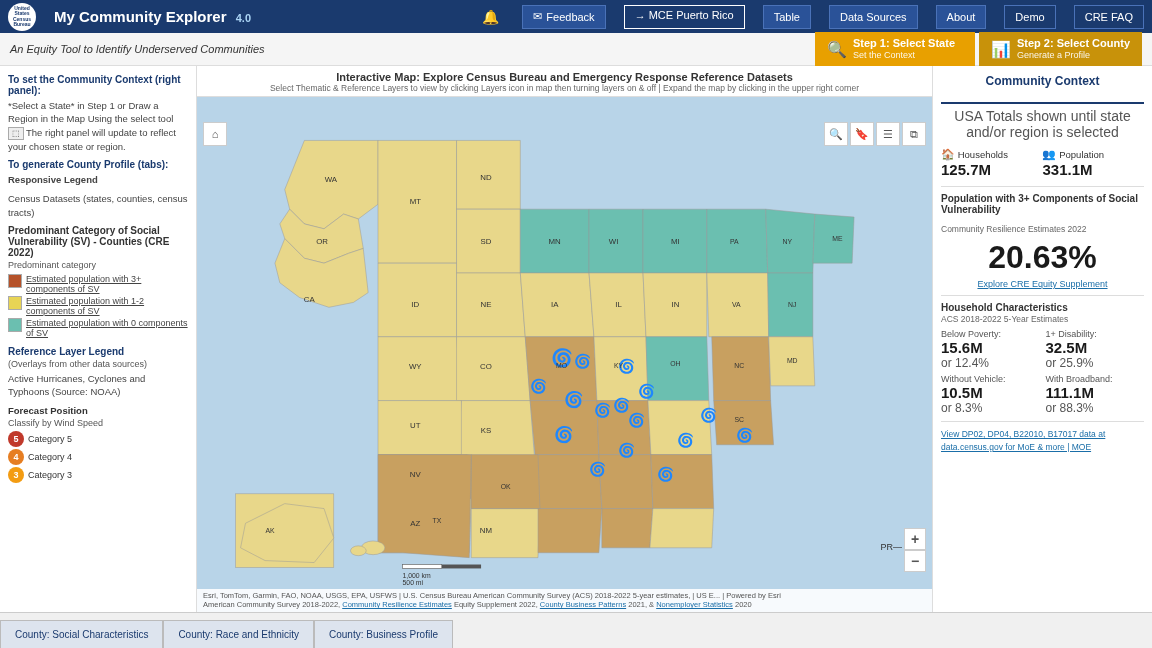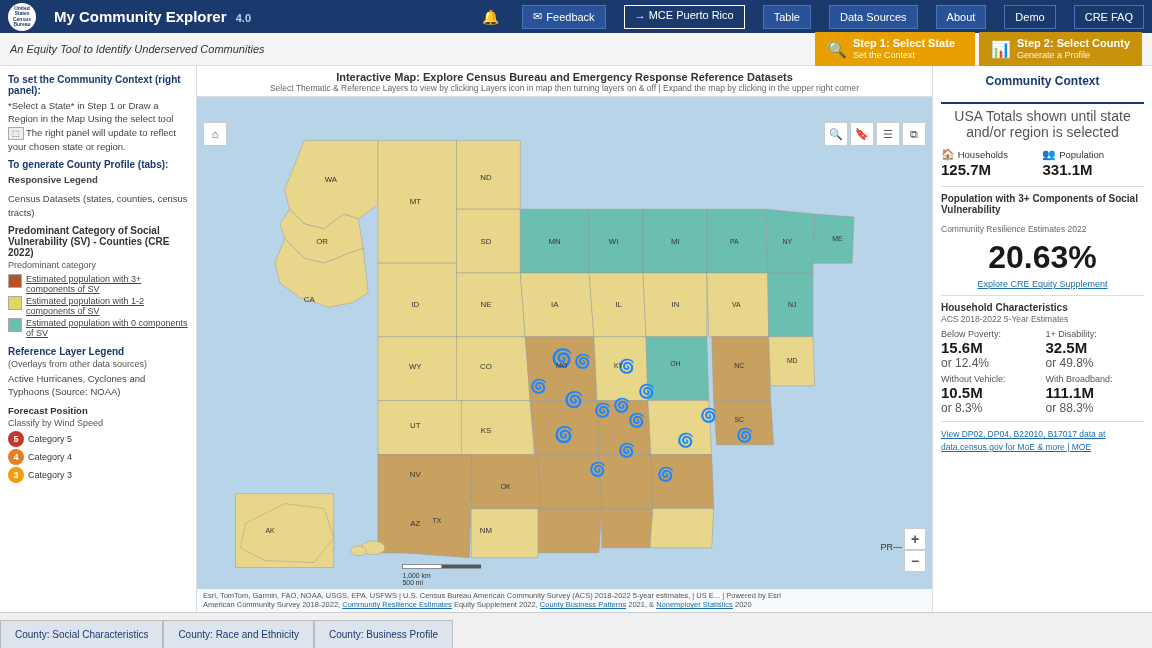--- a/index.html
+++ b/index.html
@@ -751,21 +751,21 @@
 
     <div class="hh-grid">
       <div class="hh-item">
         <div class="hh-label">Below Poverty:</div>
         <div class="hh-value">15.6M</div>
         <div class="hh-sub">or 12.4%</div>
       </div>
       <div class="hh-item">
         <div class="hh-label">1+ Disability:</div>
         <div class="hh-value">32.5M</div>
-        <div class="hh-sub">or 49.8%</div>
+        <div class="hh-sub">or 25.9%</div>
       </div>
       <div class="hh-item">
         <div class="hh-label">Without Vehicle:</div>
         <div class="hh-value">10.5M</div>
         <div class="hh-sub">or 8.3%</div>
       </div>
       <div class="hh-item">
         <div class="hh-label">With Broadband:</div>
         <div class="hh-value">111.1M</div>
         <div class="hh-sub">or 88.3%</div>

